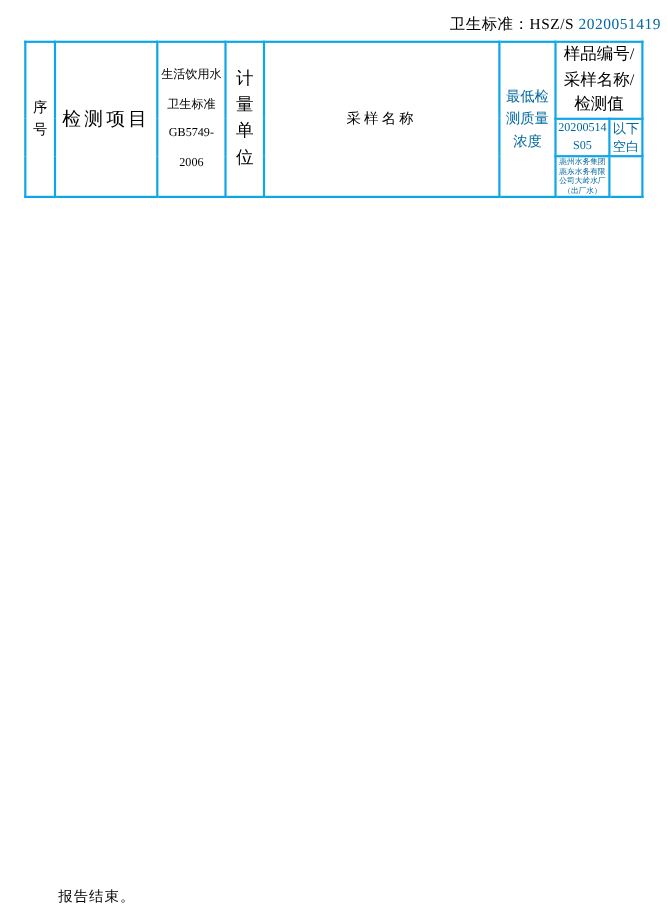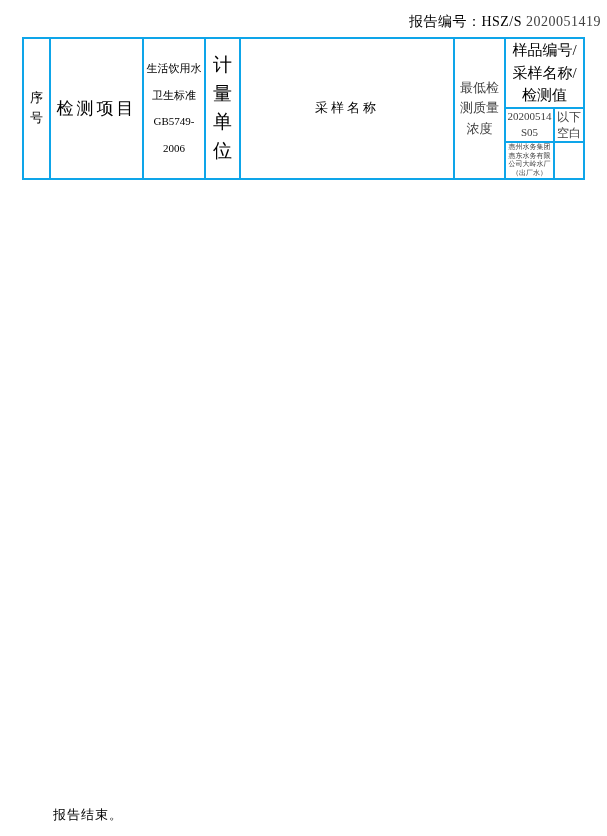--- a/index.html
+++ b/index.html
@@ -1,55 +1,55 @@
 <!DOCTYPE html>
 <html><head>
 <meta charset="utf-8">
 <style>
   html,body{margin:0;padding:0;background:#fff;}
   .page{
     position:relative;width:607px;height:836px;background:#fff;
     font-family:"Liberation Serif","DejaVu Serif",serif;color:#000;overflow:hidden;
   }
-  .red{color:#404040;margin-top:26px;}
+  .red{color:#0369a1;margin-top:26px;}
   .report-no{
     position:absolute;top:13px;right:6px;font-size:14px;letter-spacing:.5px;white-space:nowrap;
   }
   table.report{
     position:absolute;left:22px;top:37px;width:561px;
     border-collapse:collapse;table-layout:fixed;
   }
   table.report th,table.report td{
     border:2px solid #0ea5e9;text-align:center;vertical-align:middle;
     padding:0 1px;overflow:hidden;font-weight:normal;
   }
   
   col.c-no{width:27px}col.c-item{width:93px}col.c-std{width:62px}col.c-unit{width:35px}
   col.c-method{width:214px}col.c-mdl{width:51px}col.c-val{width:49px}col.c-blank{width:30px}
   
   tr.h1{height:35px}tr.h2{height:33px}tr.h3{height:35px}
   th.no-h{font-size:13px;word-break:break-all;line-height:1.6;}
   th.item-h{font-size:17px;letter-spacing:3px;}
   th.std-h{font-size:11px;white-space:pre-line;line-height:2.45;}
-  th.unit-h{font-size:19px;word-break:break-all;line-height:1.5;}
+  th.unit-h{font-size:16px;word-break:break-all;line-height:1.5;}
   th.method-h{font-size:13px;letter-spacing:3px;}
   th.mdl-h{font-size:13px;word-break:break-all;line-height:1.55;}
   th.sample-h{font-size:15px;line-height:1.5;}
   th.sample-id{font-size:11px;white-space:pre-line;line-height:1.4;}
   th.blank-h{font-size:12px;white-space:pre-line;line-height:1.35;}
   th.company{font-size:7px;word-break:break-all;line-height:1.25;padding:0 2px;}
   .footer-note{position:absolute;left:53px;top:806px;font-size:13px;letter-spacing:1px;}
 </style>
 </head>
 <body>
 
 <div class="page">
 
   <div class="report-no">
-    <span>报告编号：</span><span>HSZ/S</span>
+    <span>卫生标准：</span><span>HSZ/S</span>
     <span class="red">2020051419</span>
   </div>
 
   <table class="report">
     <colgroup>
       <col class="c-no">
         <col class="c-item">
         <col class="c-std">
         <col class="c-unit">
       <col class="c-method">

